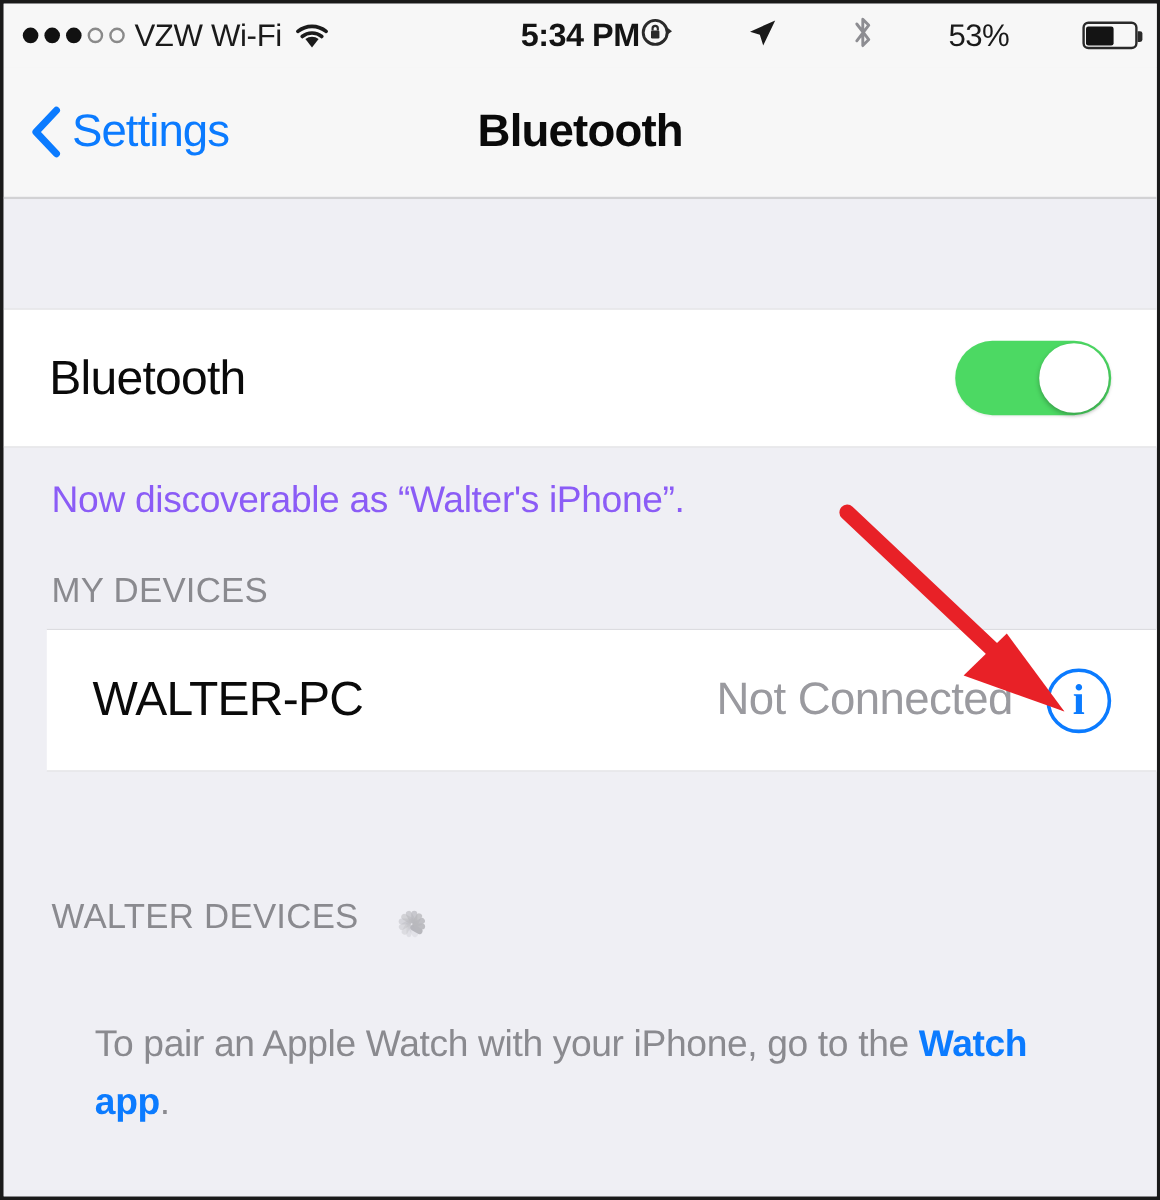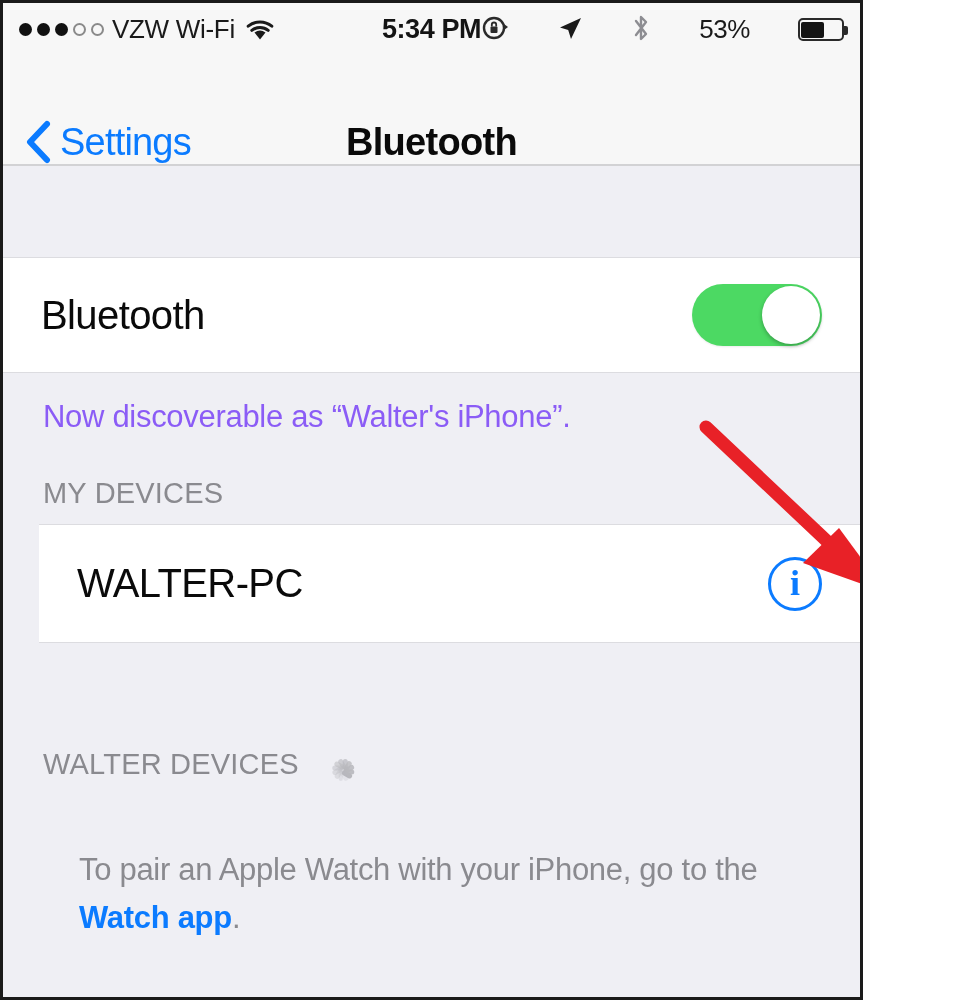--- a/index.html
+++ b/index.html
@@ -7,21 +7,21 @@
   body {
     width: 967px;
     height: 1000px;
     background: #ffffff;
     font-family: "Liberation Sans", sans-serif;
     overflow: hidden;
   }
 
   #screen {
     position: relative;
-    width: 863px;
+    width: 967px;
     height: 1000px;
     background: #EFEFF4;
     border: 3px solid #1a1a1a;
     overflow: hidden;
     padding-left: 28px;
   }
 
   
   .status-bar {
     position: absolute;
@@ -96,21 +96,21 @@
   }
 
   
   .nav-bar {
     position: absolute;
     top: 53px; left: 0; right: 0;
     height: 110px;
     background: #F7F7F7;
     border-bottom: 2px solid #d2d2d4;
     display: flex;
-    align-items: flex-end;
+    align-items: center;
   }
   .nav-back {
     position: absolute;
     left: 22px;
     display: flex;
     align-items: center;
     gap: 9px;
     cursor: pointer;
   }
   .chevron-left { display: flex; align-items: center; }
@@ -338,20 +338,21 @@
     </div>
 
     <div class="note">Now discoverable as “Walter's iPhone”.</div>
 
     <div class="section-header">
       <span>MY DEVICES</span>
     </div>
 
     <div class="cell cell-device">
       <div class="cell-label">WALTER-PC</div>
+      <div class="device-status">Not Connected</div>
       <div class="info-btn">
         <span>i</span>
       </div>
     </div>
 
     <div class="section-header" style="padding-top:105px;">
       <span>WALTER DEVICES</span>
       <span class="spinner">
         <i style="transform:rotate(0deg)   translate(-50%,0); opacity:.28"></i>
         <i style="transform:rotate(30deg)  translate(-50%,0); opacity:.34"></i>

